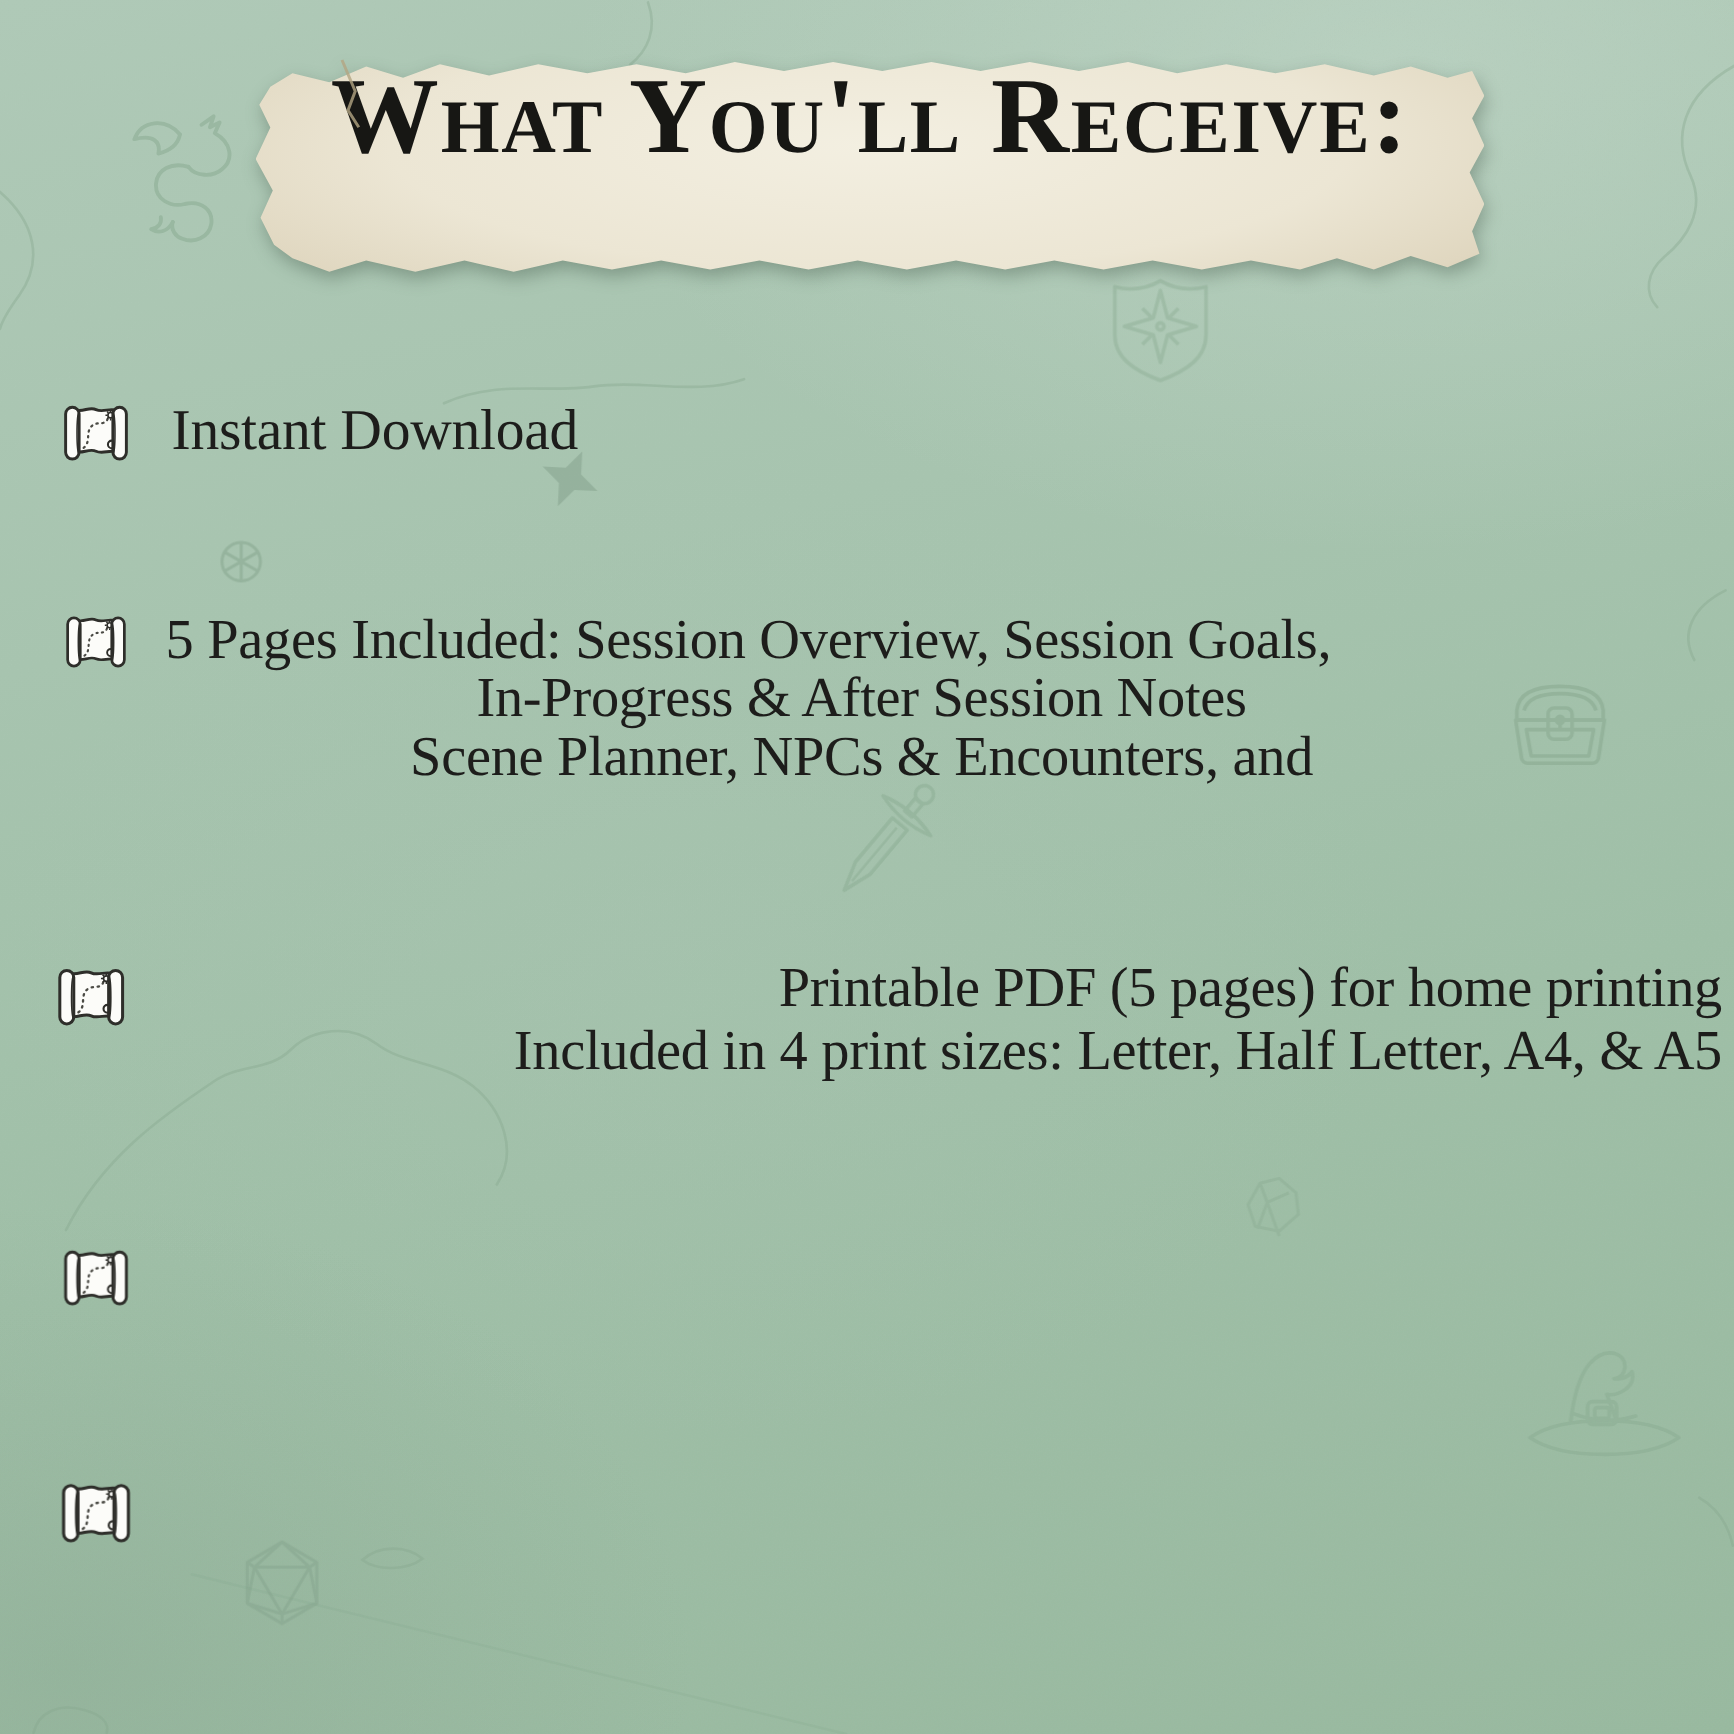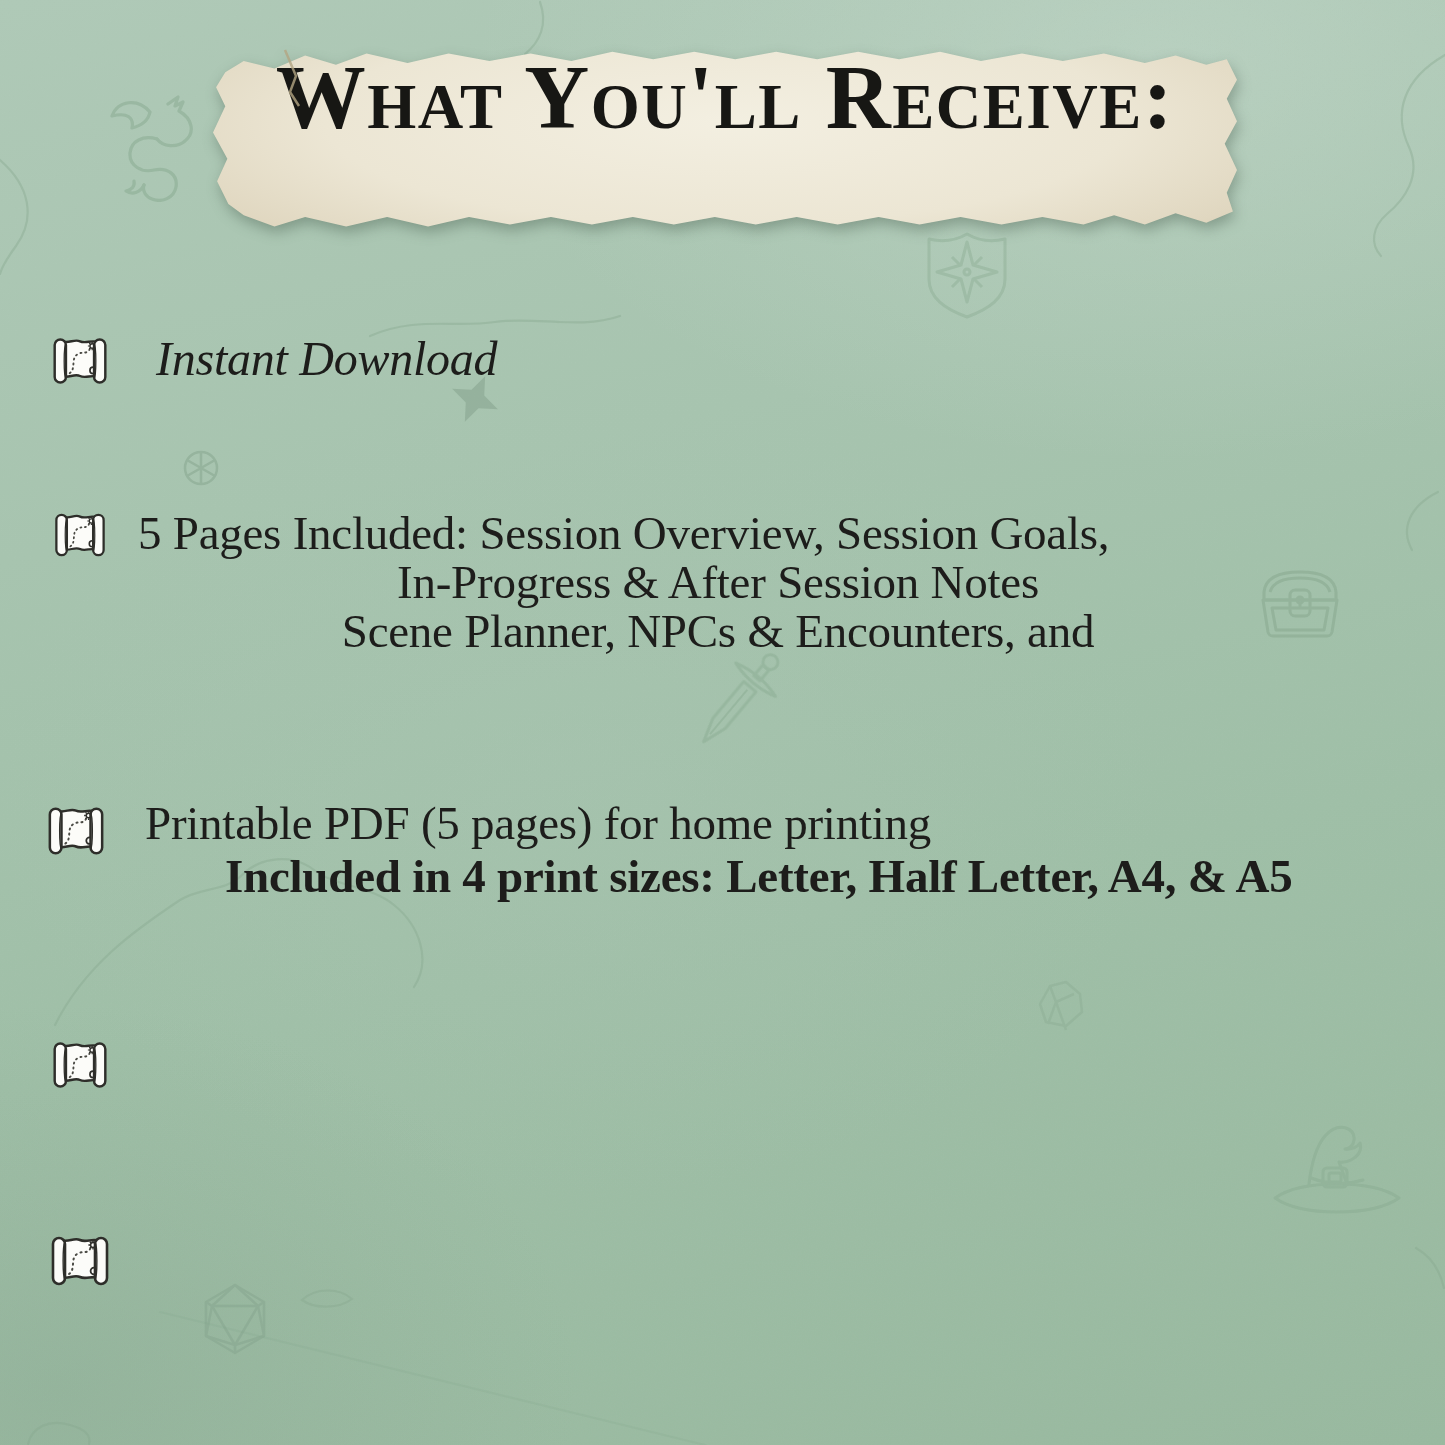--- a/index.html
+++ b/index.html
@@ -39,23 +39,23 @@
     color:#171714;letter-spacing:1.5px;white-space:nowrap;
     padding-bottom:8px;
   }
   .scroll-icon{position:absolute;}
   .item-text{
     position:absolute;color:#1d1d1b;
     font-size:48px;line-height:1.05;letter-spacing:-0.25px;
   }
   #t2{left:138px;top:509px;width:1160px;font-size:47px;line-height:49px;}
   #t2 .c{text-align:center;}
-  #t3{left:145px;top:797px;width:1290px;font-size:47px;line-height:53px;}
-  #t3 .indent{margin-left:80px;font-weight:bold;}
-  #t1{left:156px;top:334px;font-style:italic;}
+  #t3{left:145px;top:797px;width:1290px;font-size:47px;line-height:53px;text-align:right;}
+  #t3 .indent{margin-left:80px;}
+  #t1{left:143px;top:334px;}
   #t4{left:145px;top:1036px;}
   #t5{left:145px;top:1230px;}
   #i1{left:50px;top:330px;width:60px;height:62px;}
   #i2{left:52px;top:506px;width:56px;height:58px;}
   #i3{left:45px;top:799px;width:62px;height:64px;}
   #i4{left:50px;top:1034px;width:60px;height:62px;}
   #i5{left:48px;top:1228px;width:64px;height:66px;}
 </style>
 </head>
 <body>

